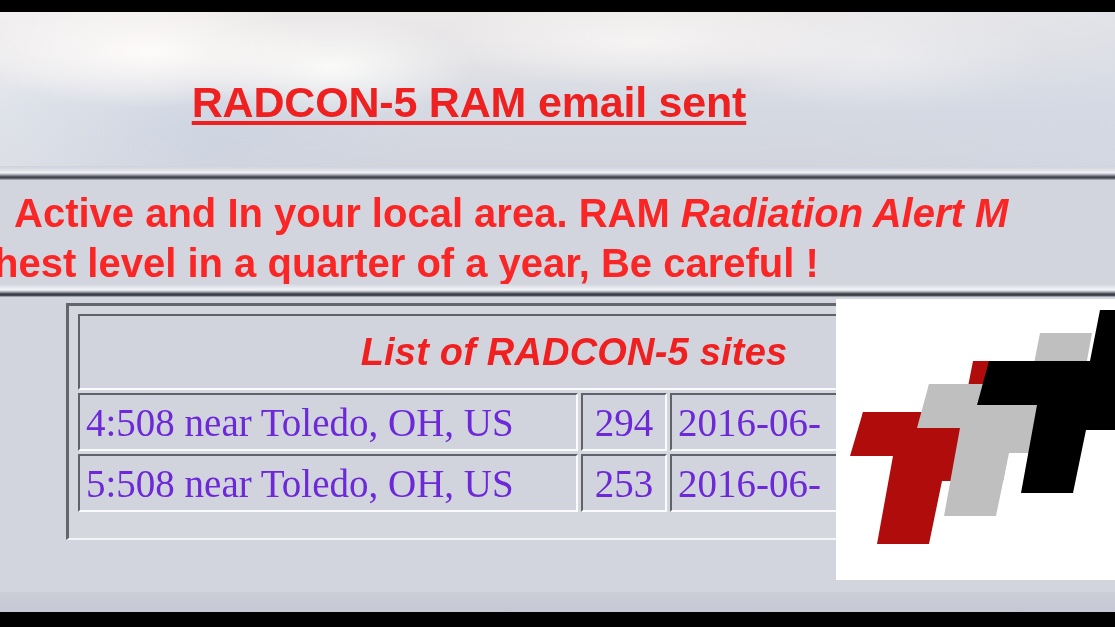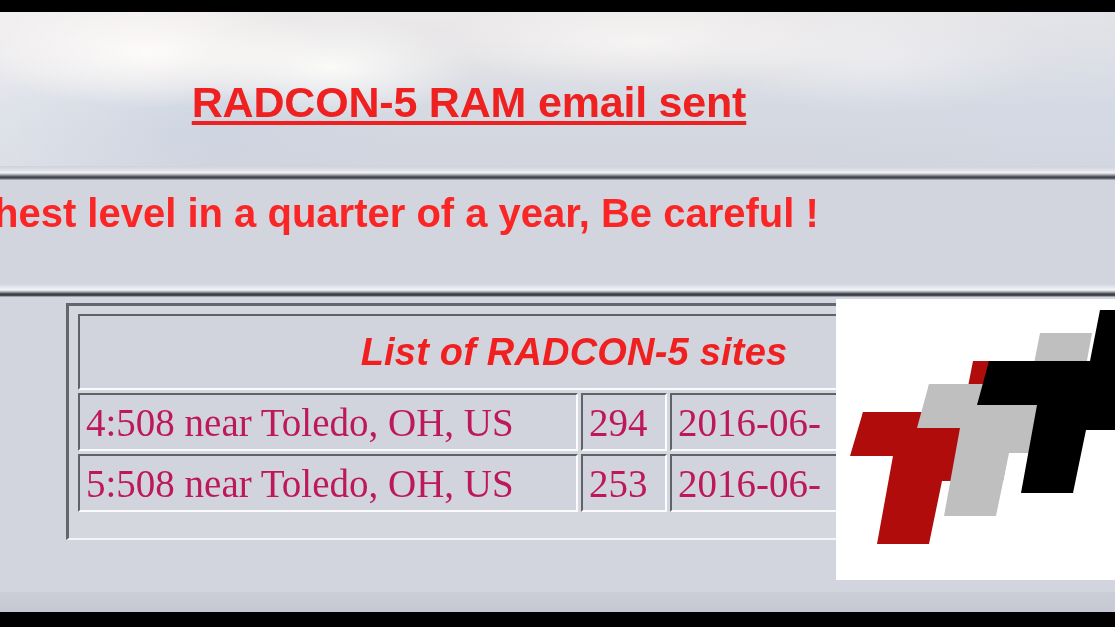--- a/index.html
+++ b/index.html
@@ -164,25 +164,25 @@
     font-weight: bold;
     font-style: italic;
     color: #f02020;
     letter-spacing: 0.2px;
   }
   table.sites td {
     height: 58px;
     vertical-align: middle;
     font-family: "Liberation Serif", serif;
     font-size: 39px;
-    color: #be185d;
+    color: #6d28d9;
     padding: 0 6px;
   }
   table.sites td.c-site  { width: 500px; }
-  table.sites td.c-level { width: 86px; }
+  table.sites td.c-level { width: 86px; text-align: center; }
   table.sites td.c-date  { width: 400px; }
 
   
   col.site  { width: 500px; }
   col.level { width: 86px; }
   col.date  { width: 400px; }
 
   
   .logo-box {
     position: absolute;
@@ -215,20 +215,21 @@
     <span>and are the channel below !!</span>
   </div>
 
   <div class="headline">
     <span>RADCON-5 RAM email sent</span>
   </div>
 
   <div class="rule rule-a"></div>
 
   <div class="banner">
+    <div class="l1"><span>Active and In your local area.   RAM </span><i>Radiation Alert M</i></div>
     <div class="l2">hest level in a quarter of a year,  Be careful !</div>
   </div>
 
   <div class="rule rule-b"></div>
 
   <div class="table-wrap">
     <table class="sites">
       <colgroup>
         <col class="site">
           <col class="level">

